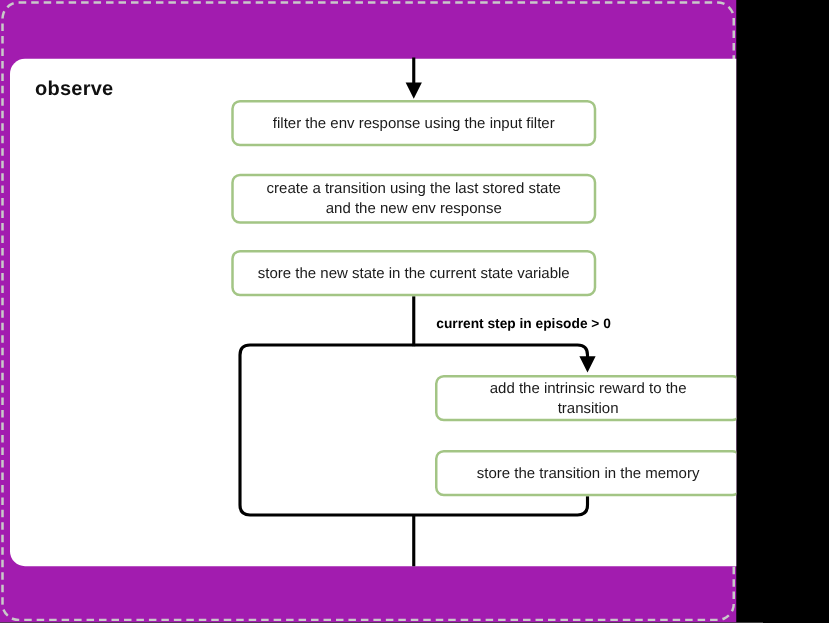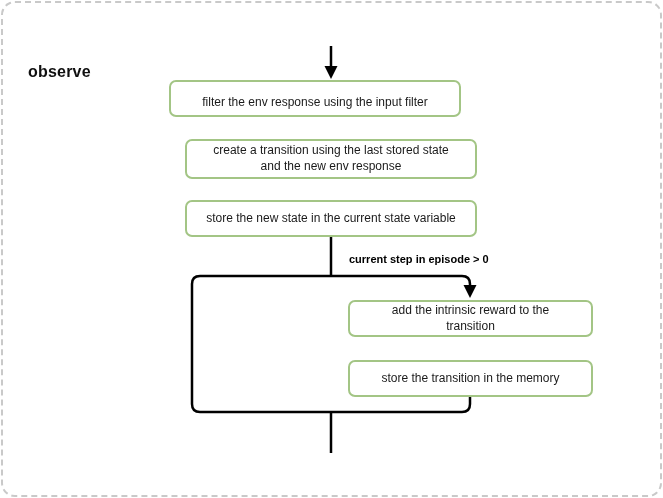--- a/index.html
+++ b/index.html
@@ -2,23 +2,23 @@
 <html><head>
 <meta charset="utf-8">
 <style>
   html, body {
     margin: 0;
     padding: 0;
     background: #000;
   }
   .canvas {
     position: relative;
-    width: 663px;
+    width: 589px;
     height: 498px;
-    background: #ffffff;
+    background: #a21caf;
     overflow: hidden;
     font-family: "Liberation Sans", sans-serif;
   }
   .dashed-border {
     position: absolute;
     inset: 1px;
     border: 2px dashed #c9c9c9;
     border-radius: 14px;
     pointer-events: none;
   }
@@ -48,21 +48,21 @@
     display: flex;
     align-items: center;
     justify-content: center;
     text-align: center;
     font-size: 12px;
     color: #1a1a1a;
     line-height: 1.3;
     padding: 4px 16px;
     box-sizing: border-box;
   }
-  .node-1 { left: 169px; top: 80px;  width: 292px; height: 37px; align-items: flex-end; }
+  .node-1 { left: 185px; top: 80px;  width: 292px; height: 37px; }
   .node-2 { left: 185px; top: 139px; width: 292px; height: 40px; }
   .node-3 { left: 185px; top: 200px; width: 292px; height: 37px; }
   .node-4 { left: 348px; top: 300px; width: 245px; height: 37px; }
   .node-5 { left: 348px; top: 360px; width: 245px; height: 37px; align-items: center; }
   .branch-label {
     position: absolute;
     left: 349px;
     top: 253px;
     font-size: 11px;
     font-weight: bold;

